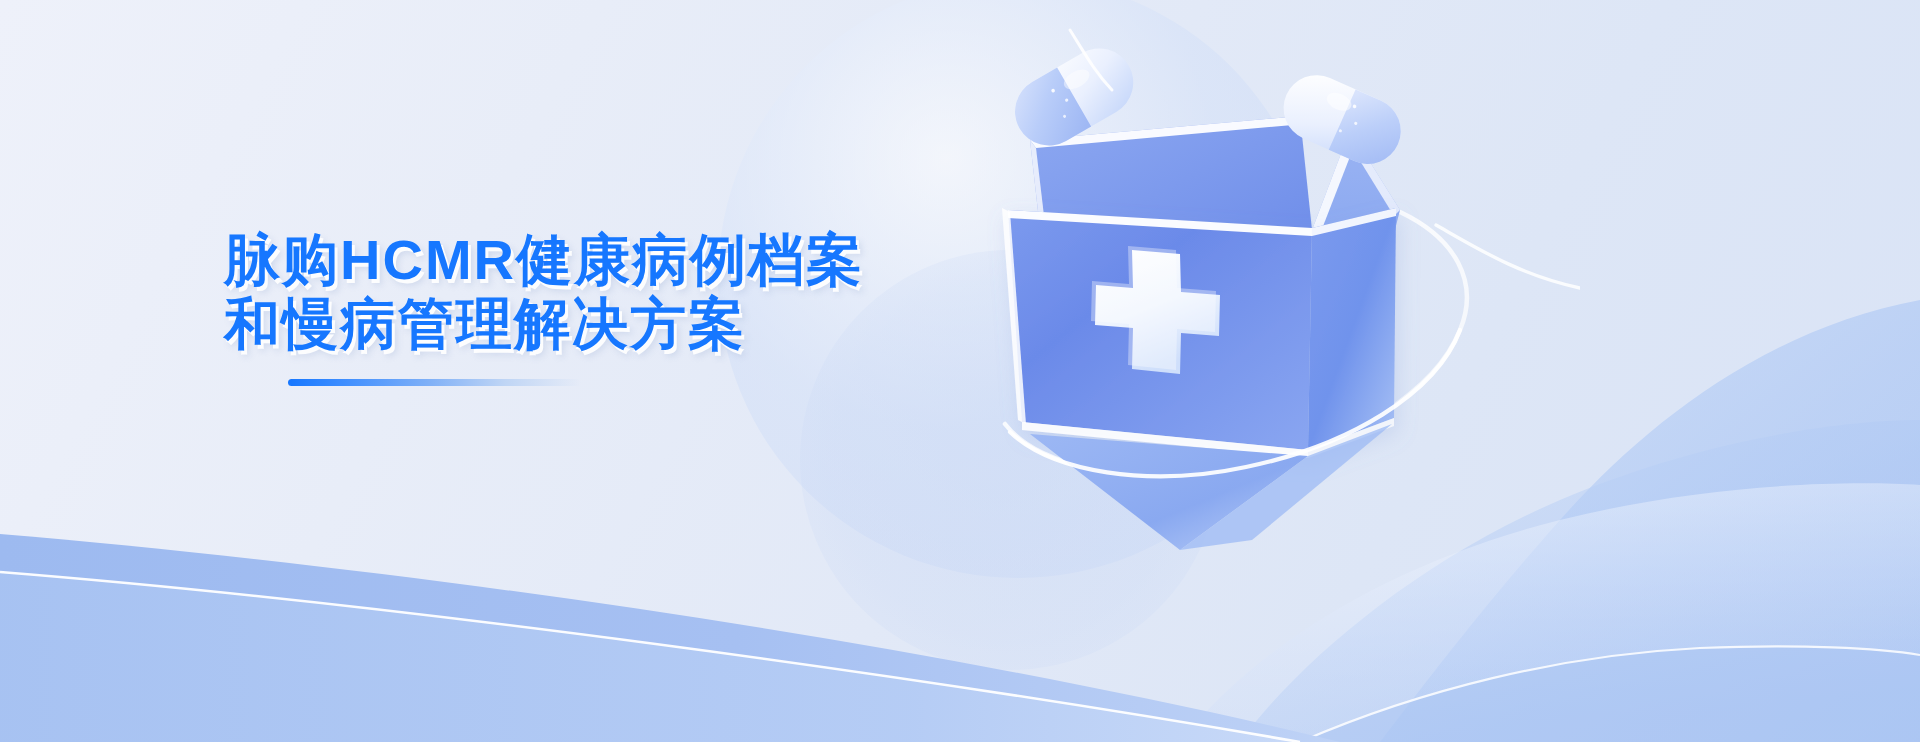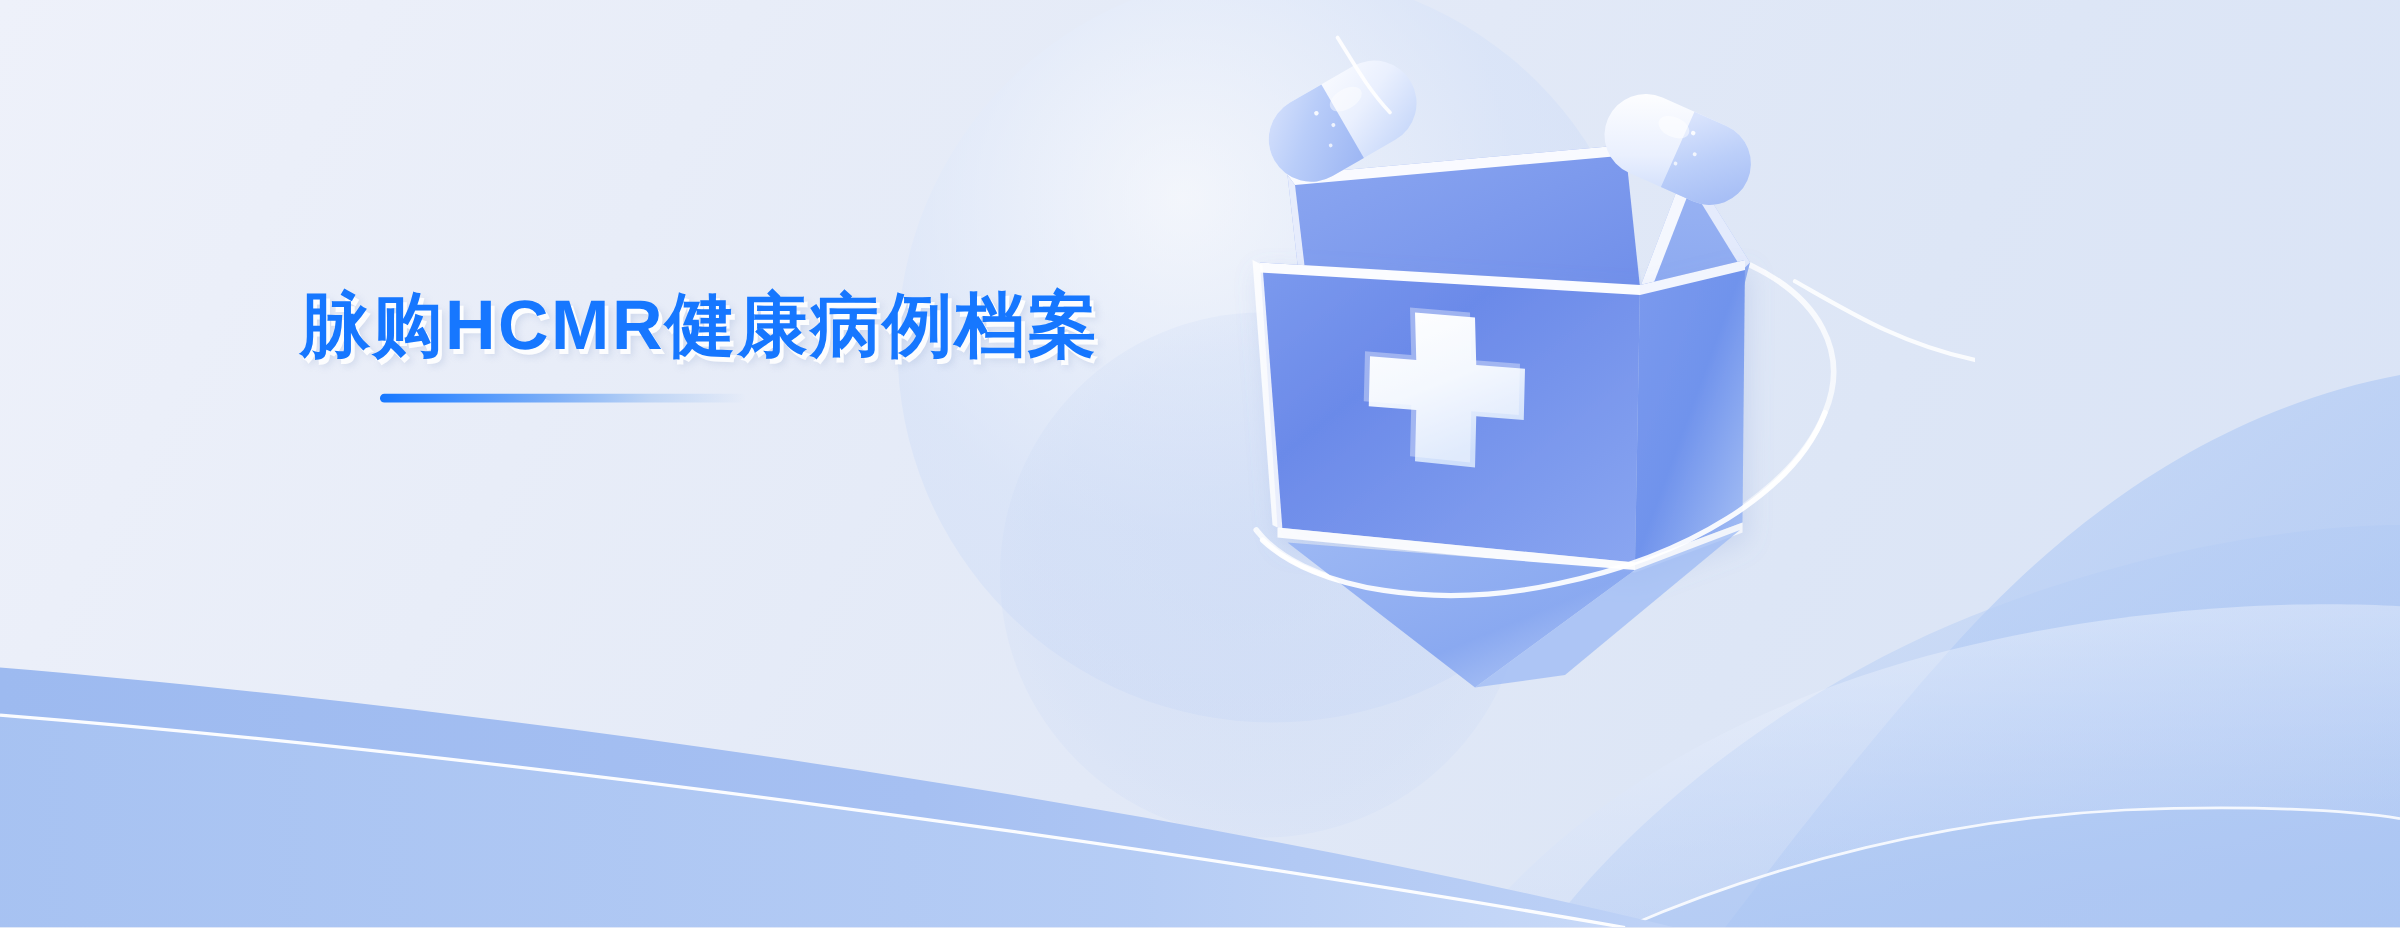--- a/index.html
+++ b/index.html
@@ -23,21 +23,21 @@
     position:absolute;left:718px;top:-22px;width:600px;height:600px;border-radius:50%;
     background:radial-gradient(circle at 38% 30%, rgba(255,255,255,.55) 0%, rgba(214,226,248,.62) 48%, rgba(205,219,246,.50) 76%, rgba(205,219,246,0) 100%);
   }
   .big-circle-2{
     position:absolute;left:800px;top:250px;width:420px;height:420px;border-radius:50%;
     background:radial-gradient(circle at 50% 50%, rgba(199,215,245,.40) 0%, rgba(199,215,245,.28) 60%, rgba(199,215,245,0) 100%);
   }
 
   
   .headline{
-    position:absolute;left:240px;top:228px;width:760px;
+    position:absolute;left:224px;top:228px;width:760px;
   }
   .hl-line{
     font-size:56px;line-height:64px;font-weight:bold;
     color:#1677ff;letter-spacing:2px;white-space:nowrap;
     text-shadow:3px 4px 0 rgba(255,255,255,.92), 5px 6px 6px rgba(150,170,210,.30);
   }
   .hl-rule{
     margin-top:23px;margin-left:64px;width:293px;height:7px;border-radius:4px;
     background:linear-gradient(90deg,#1677ff 0%,#3c8dff 18%,#7fb0f7 48%,#bfd5f5 74%,rgba(222,233,250,0) 100%);
   }
@@ -87,20 +87,21 @@
       <path d="M1300,742 C1420,690 1560,655 1700,648 C1800,644 1880,648 1920,655" fill="none" stroke="#ffffff" stroke-width="2.2" opacity="0.85"></path>
 
       <path d="M0,534 C380,566 900,636 1340,742 L0,742 Z" fill="url(#waveBand)"></path>
       <path d="M0,572 C400,604 920,676 1300,742 L0,742 Z" fill="url(#waveBand2)" opacity="0.92"></path>
       <path d="M0,572 C400,604 920,676 1300,742" fill="none" stroke="#ffffff" stroke-width="2.6" opacity="0.95"></path>
     </svg>
   </div>
 
   <div class="headline">
     <div class="hl-line">脉购HCMR健康病例档案</div>
+    <div class="hl-line">和慢病管理解决方案</div>
     <div class="hl-rule"></div>
   </div>
 
   <div class="illus">
     <svg width="700" height="560" viewBox="0 0 700 560">
       <defs>
 
         <linearGradient id="faceFront" x1="0" y1="0" x2="1" y2="1">
           <stop offset="0%" stop-color="#7c9aee"></stop>
           <stop offset="35%" stop-color="#6b8ae9"></stop>

